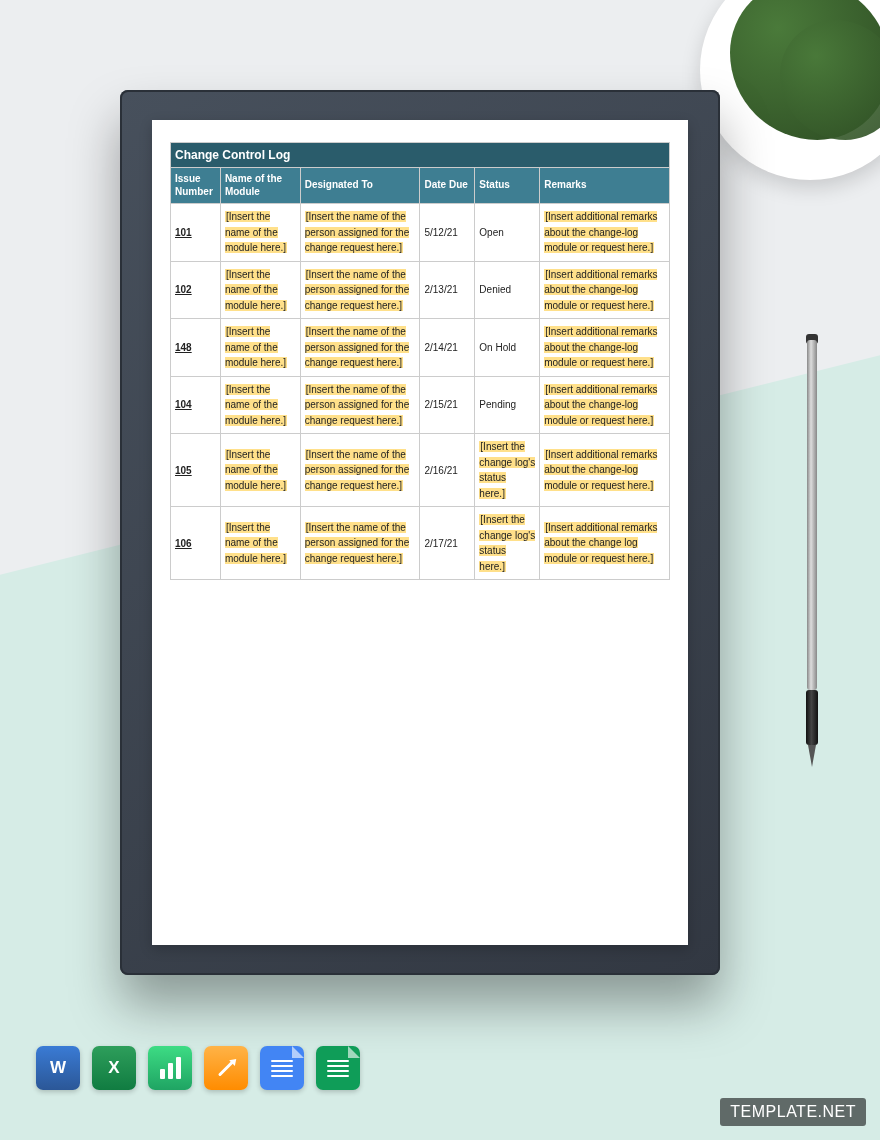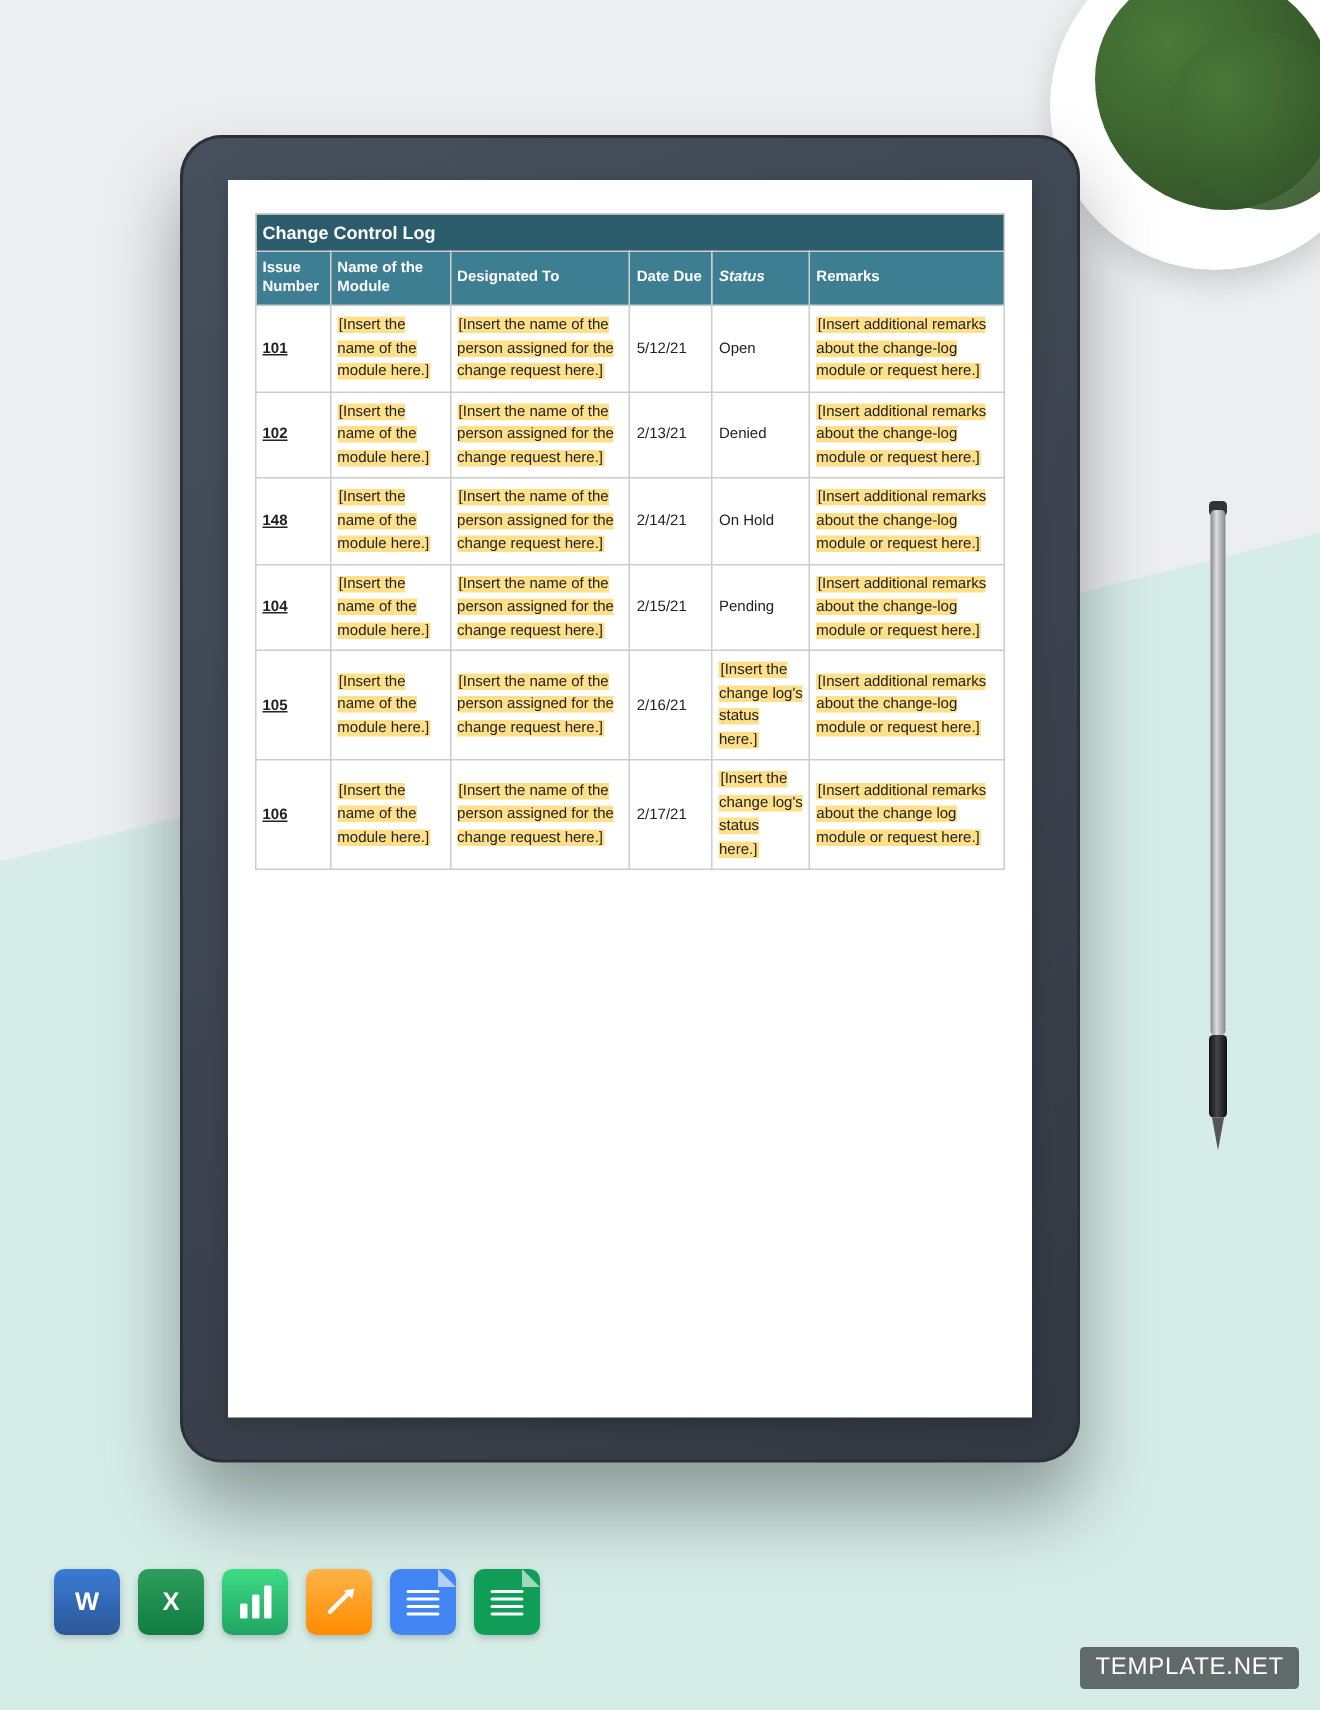--- a/index.html
+++ b/index.html
@@ -34,21 +34,21 @@
     border-radius: 50% 60% 50% 60%;
     background: radial-gradient(circle at 30% 30%, #4a7a3a, #2c4a22);
   }
   .plant::before { width: 160px; height: 160px; top: 20px; left: 30px; }
   .plant::after  { width: 120px; height: 120px; top: 60px; left: 80px; opacity:.9; }
 
   .tablet {
     position: absolute;
     top: 90px; left: 120px;
     width: 600px; height: 885px;
-    border-radius: 28px;
+    border-radius: 8px;
     background: linear-gradient(145deg,#47505c,#323842);
     box-shadow: 0 30px 50px rgba(0,0,0,.35), inset 0 0 0 2px #2a3038;
     padding: 30px 32px;
   }
   .page {
     width: 100%; height: 100%;
     background: #fff;
     padding: 22px 18px;
     box-shadow: 0 4px 12px rgba(0,0,0,.2);
   }
@@ -79,21 +79,21 @@
     text-align: center;
     font-weight: bold;
     font-size: 10px;
     padding: 10px 3px;
     line-height: 1.25;
   }
   .col-issue  { width: 10%; }
   .col-module { width: 16%; }
   .col-desig  { width: 24%; }
   .col-date   { width: 11%; }
-  .col-status { width: 13%; font-style: italic; }
+  .col-status { width: 13%; }
   .col-rem    { width: 26%; }
   td.issue { font-weight: bold; text-align: center; text-decoration: underline; }
   .hl {
     background: #ffe08a;
     padding: 0 1px;
     display: inline;
     line-height: 1.55;
   }
 
   .pen {

